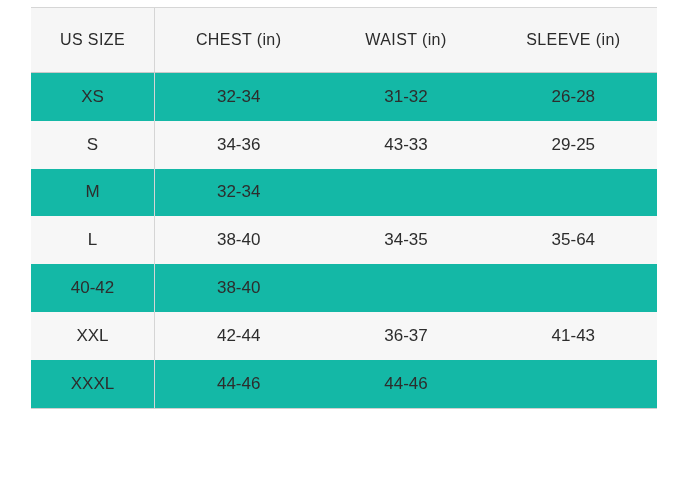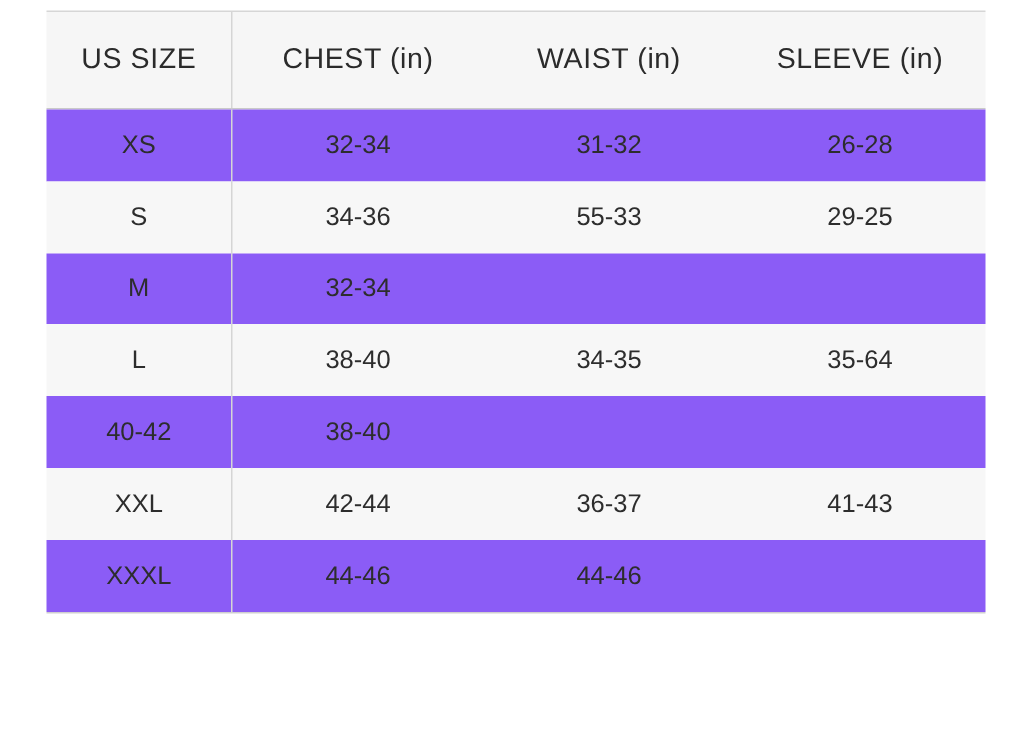--- a/index.html
+++ b/index.html
@@ -29,28 +29,28 @@
     border-right: 1px solid #d5d5d5;
     height: 100%;
     display: flex;
     align-items: center;
     justify-content: center;
   }
   .header-row {
     height: 65px;
     background: #f6f6f6;
     border-bottom: 1px solid #c9c9c9;
-    font-size: 19px;
+    font-size: 16px;
     letter-spacing: 0.4px;
     color: #2b2b2b;
   }
   .body-row {
     height: 47.8px;
     font-size: 17px;
-    background: #8b5cf6;
+    background: #14b8a6;
   }
   .body-row.striped {
     background: #f7f7f7;
   }
 </style>
 </head>
 <body>
 
 <div class="size-chart">
 
@@ -64,21 +64,21 @@
   <div class="row body-row">
     <div>XS</div>
     <div>32-34</div>
     <div>31-32</div>
     <div>26-28</div>
   </div>
 
   <div class="row body-row striped">
     <div>S</div>
     <div>34-36</div>
-    <div>55-33</div>
+    <div>43-33</div>
     <div>29-25</div>
   </div>
 
   <div class="row body-row">
     <div>M</div>
     <div>32-34</div>
   </div>
 
   <div class="row body-row striped">
     <div>L</div>

